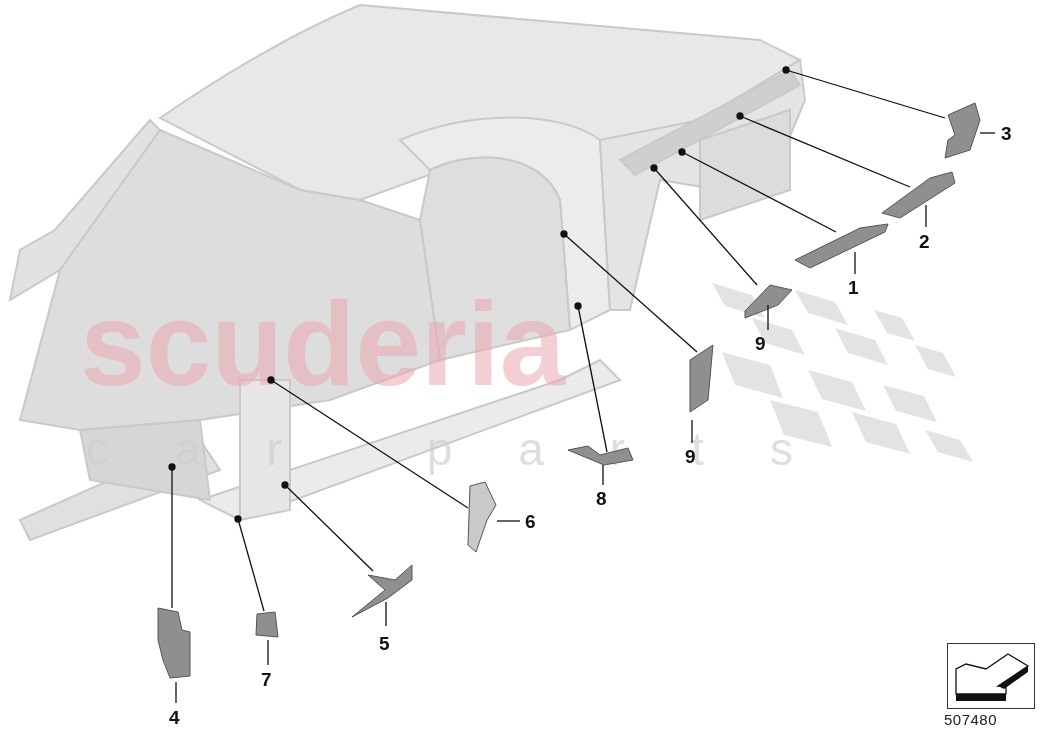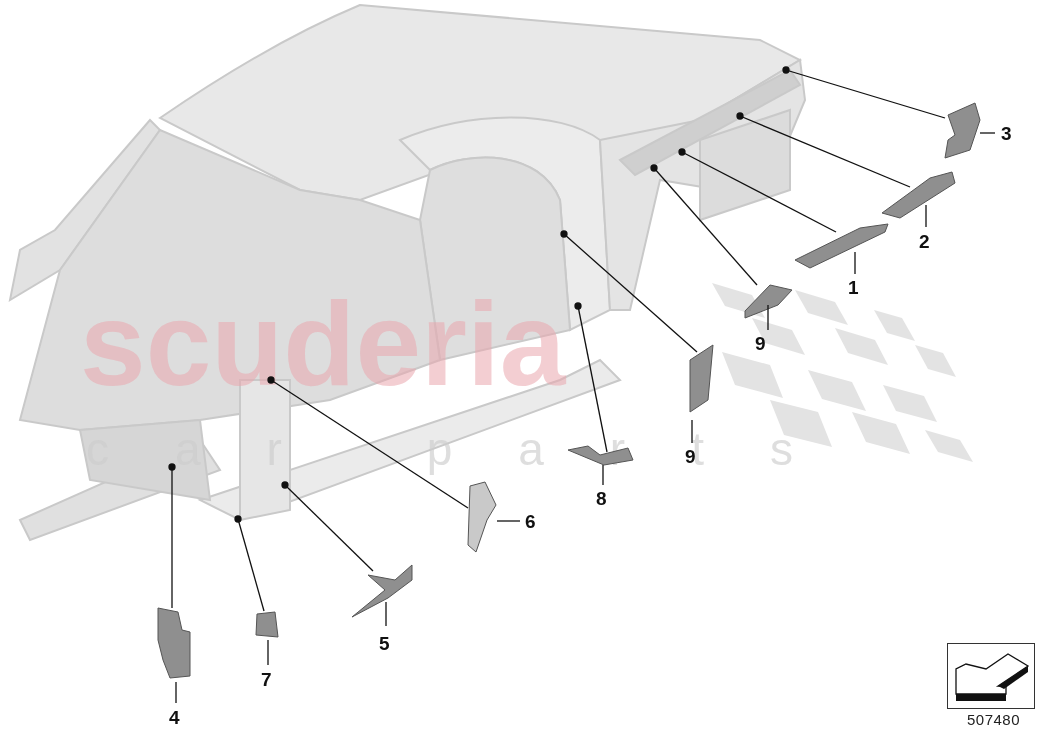--- a/index.html
+++ b/index.html
@@ -1,20 +1,20 @@
 <!DOCTYPE html>
 <html><head>
 <meta charset="utf-8">
 <style>
   html,body{margin:0;padding:0;background:#ffffff;}
   body{width:1050px;height:735px;position:relative;overflow:hidden;font-family:"Liberation Sans",sans-serif;}
   #stage{position:absolute;left:0;top:0;width:1050px;height:735px;}
   .callout-num{position:absolute;font-family:"Liberation Sans",sans-serif;font-weight:bold;font-size:19px;color:#111;line-height:1;}
   .orient-box{position:absolute;left:947px;top:643px;width:86px;height:64px;border:1px solid #333;background:#fff;}
-  .diagram-id{position:absolute;left:967px;top:711px;font-size:15px;color:#222;letter-spacing:0.5px;}
+  .diagram-id{position:absolute;left:944px;top:711px;font-size:15px;color:#222;letter-spacing:0.5px;}
 </style>
 </head>
 <body>
 
 <div id="stage">
 
   <svg width="1050" height="735" viewBox="0 0 1050 735" style="position:absolute;left:0;top:0">
 
     <g fill="#e3e3e3">
       <polygon points="712,283 752,295 765,318 725,306"></polygon>

